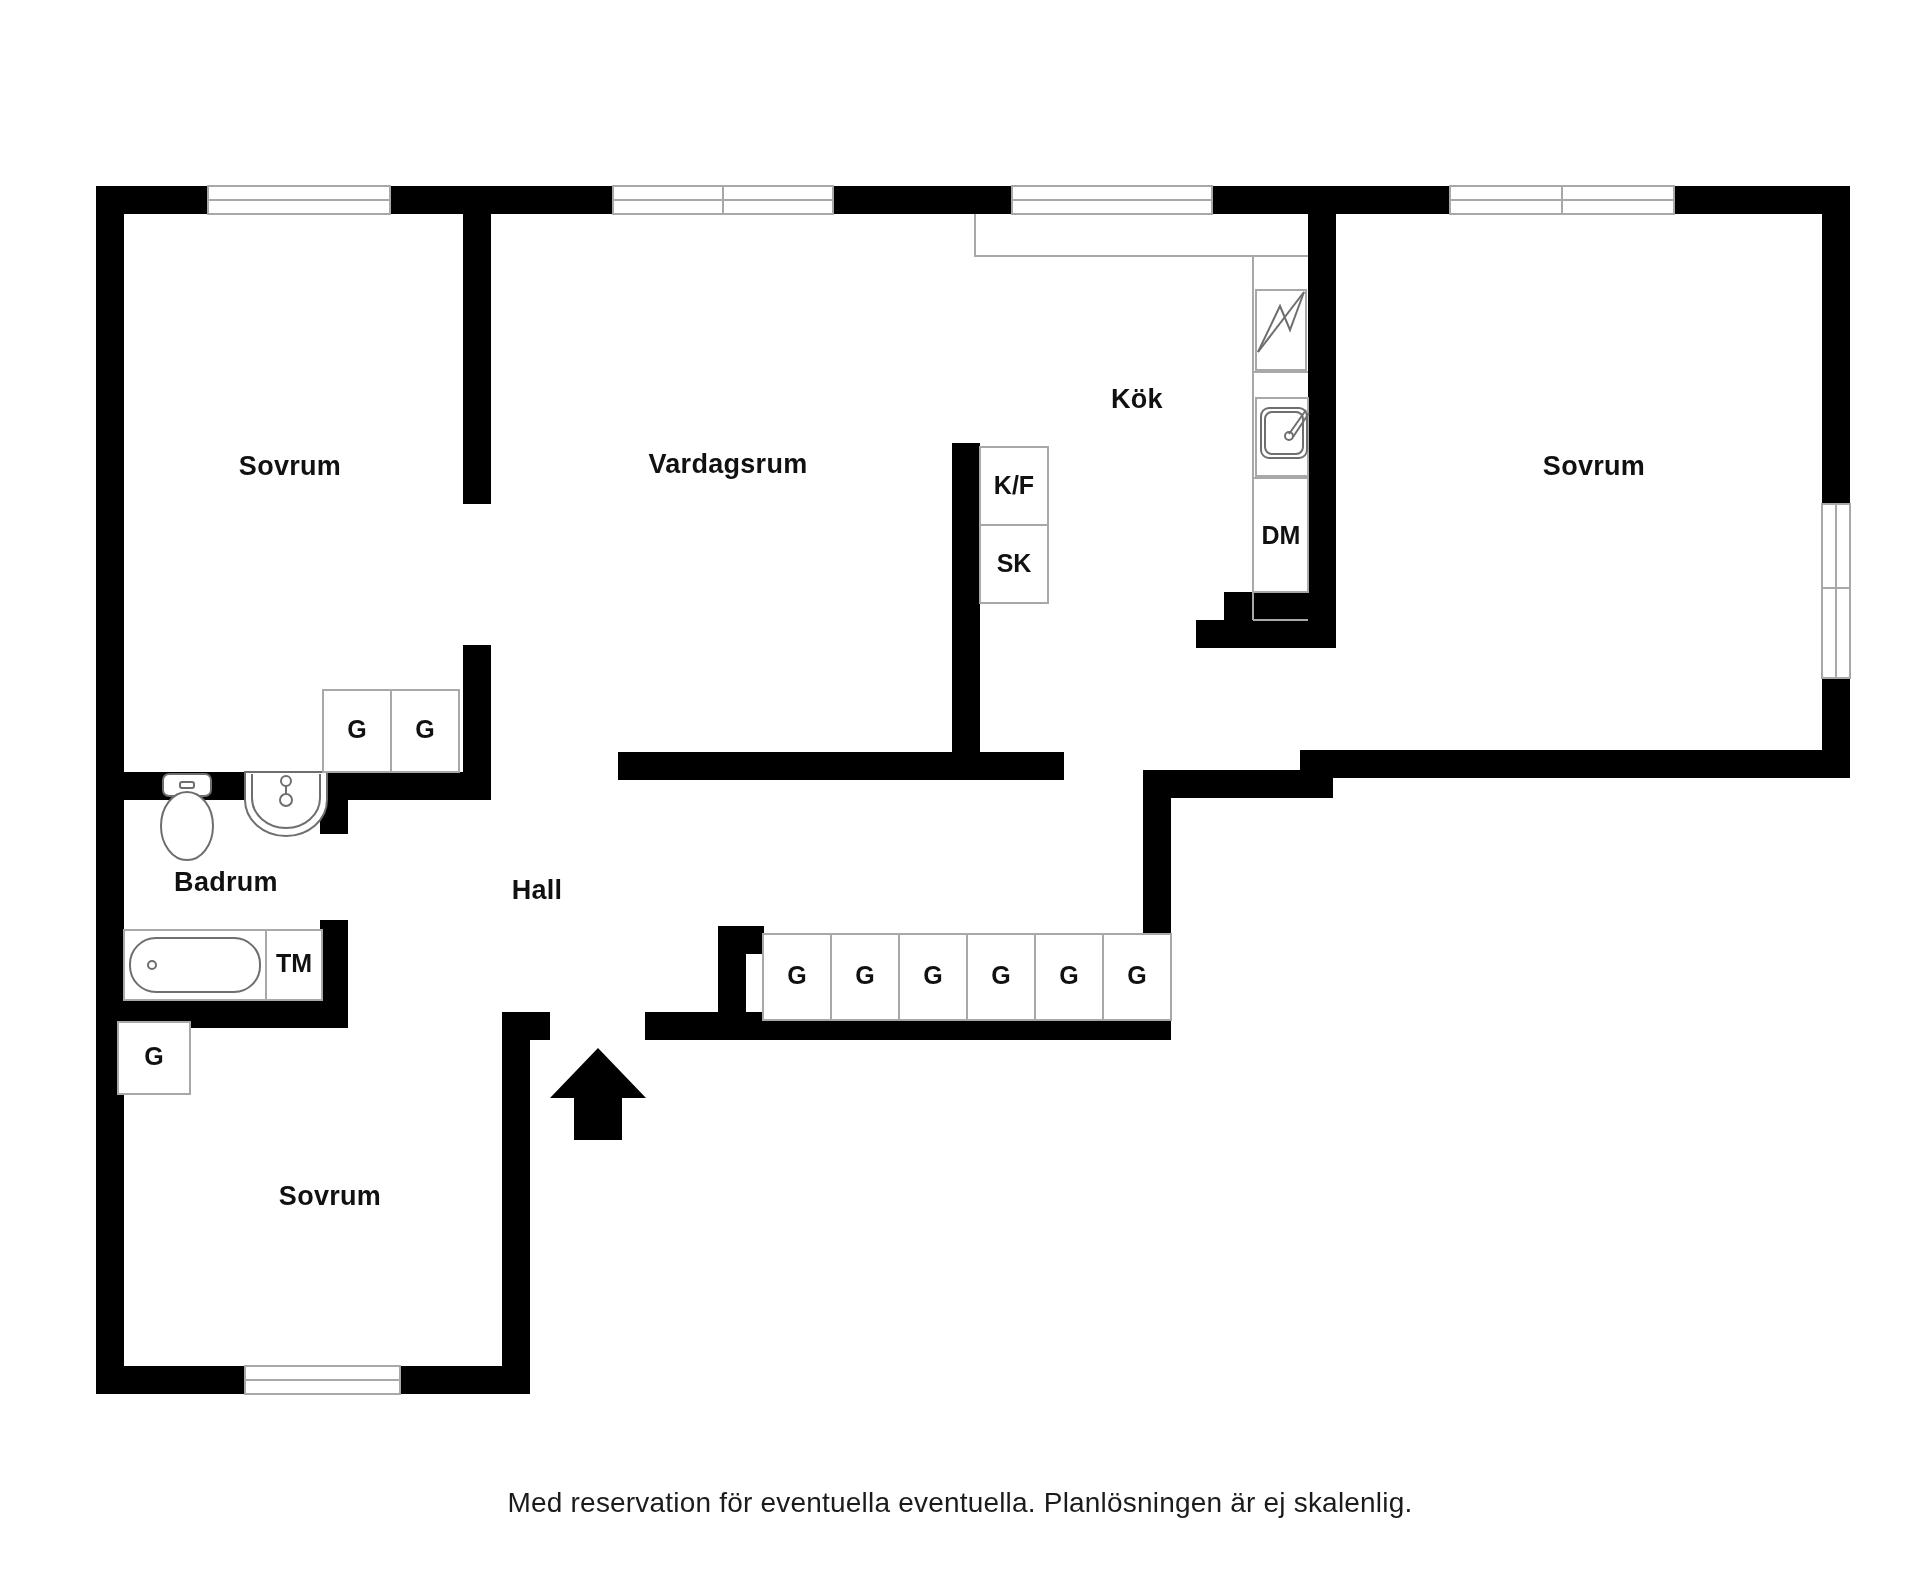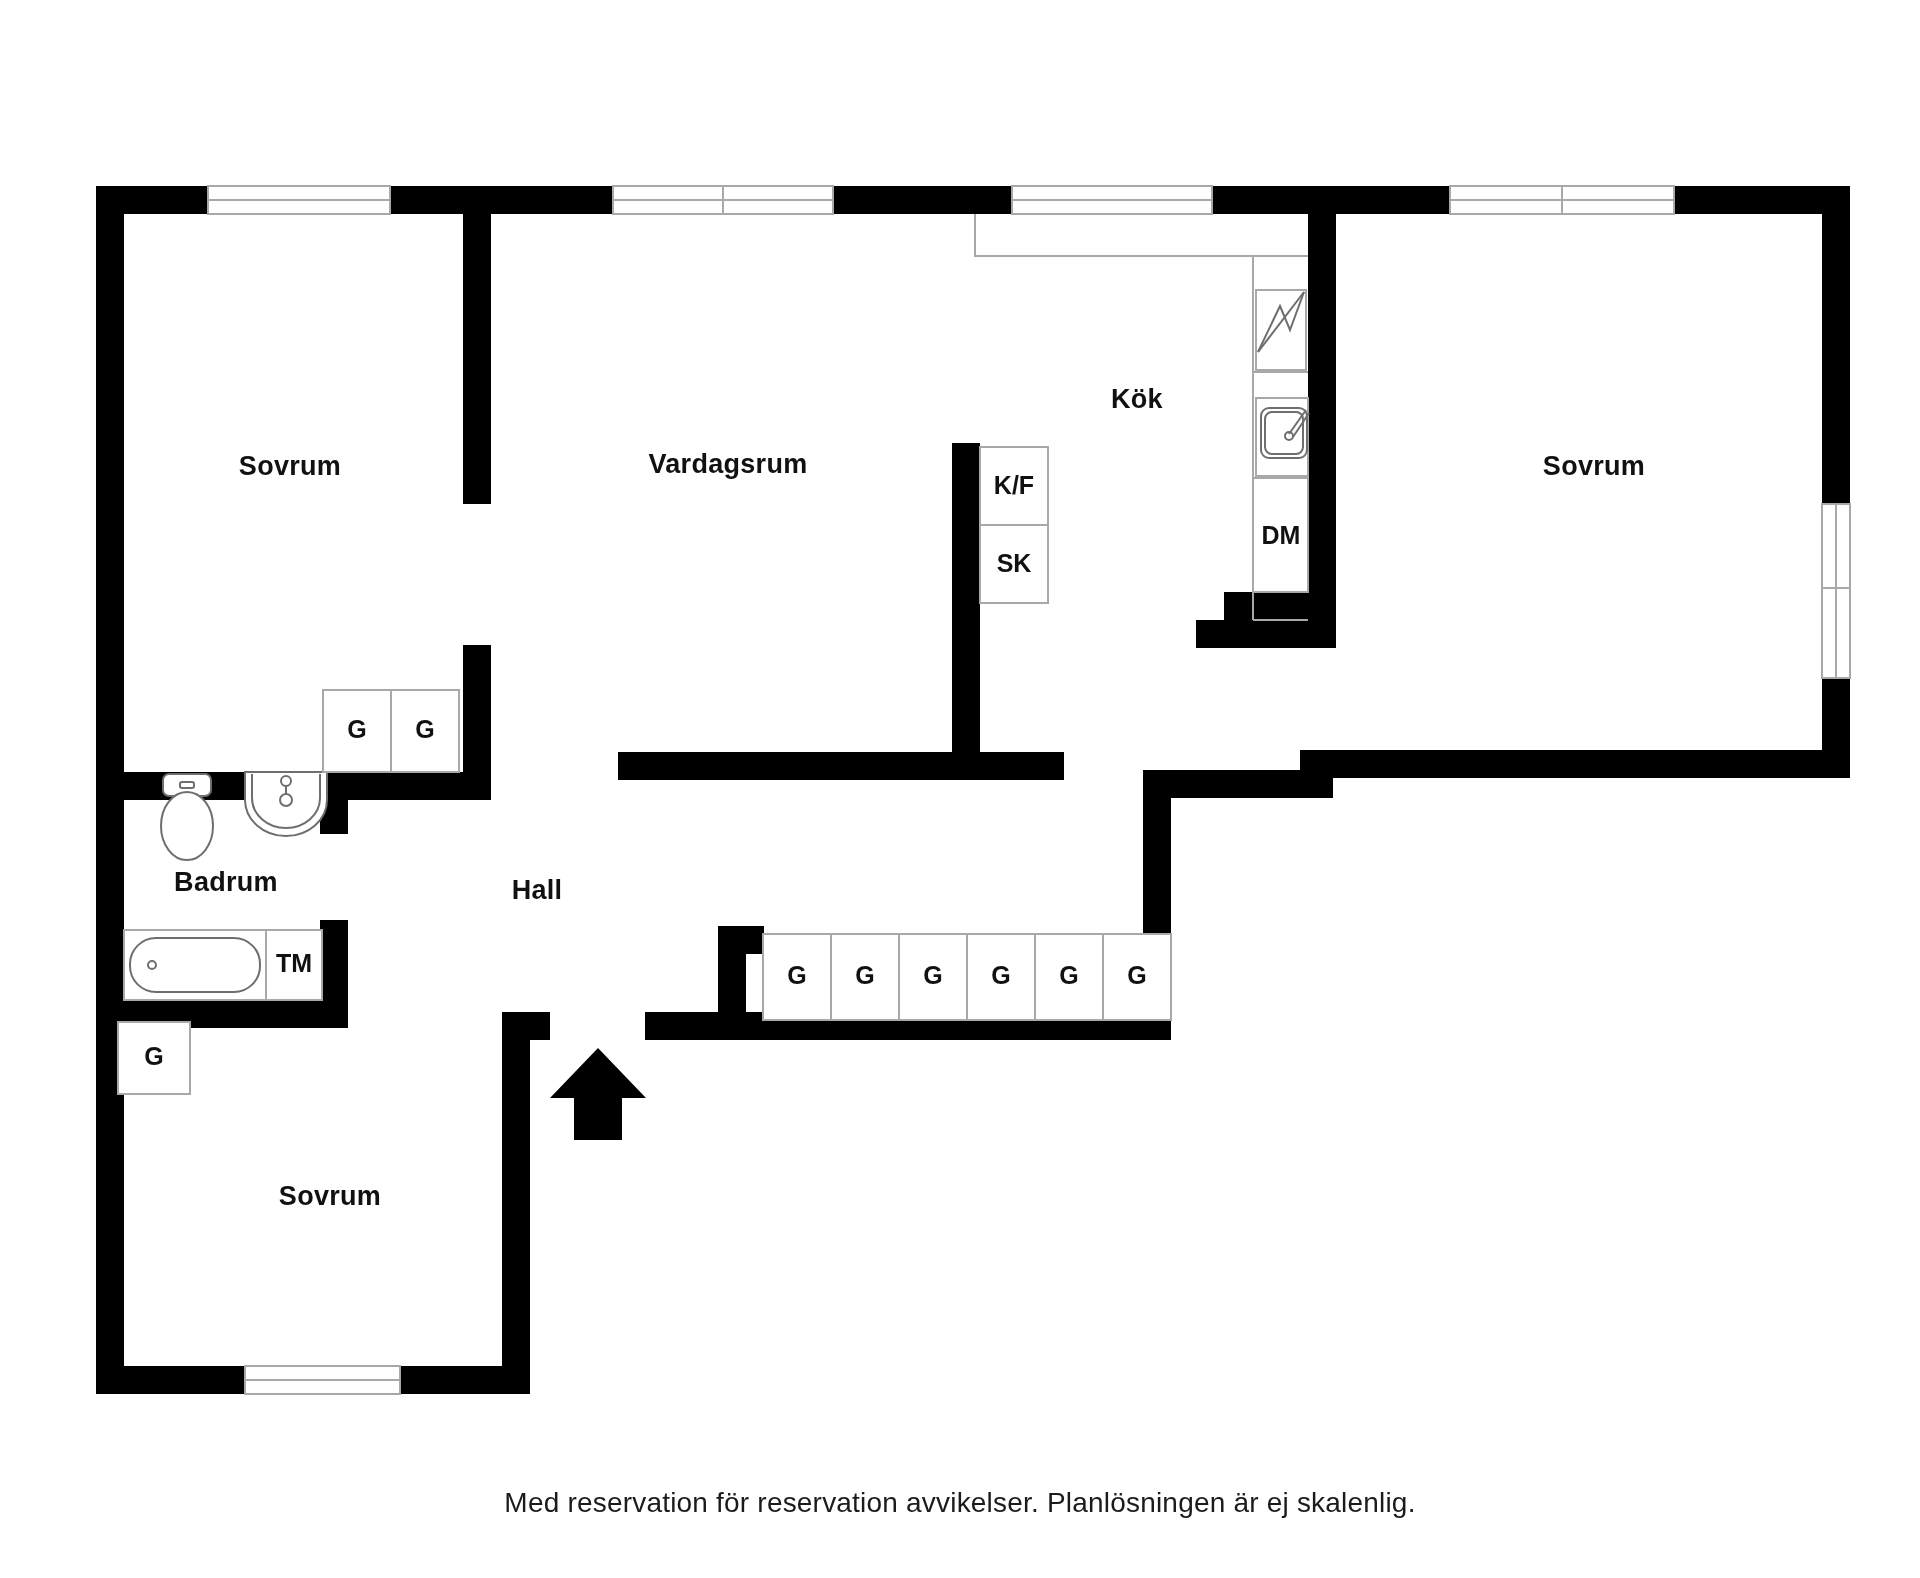--- a/index.html
+++ b/index.html
@@ -248,14 +248,14 @@
       <text class="box-label" x="1069" y="977">G</text>
       <text class="box-label" x="1137" y="977">G</text>
 
       <text class="box-label" x="154" y="1058">G</text>
 
       <text class="box-label" x="1281" y="537">DM</text>
       <text class="box-label" x="294" y="965">TM</text>
     </g>
   </svg>
 
-  <div class="caption">Med reservation för reservation avvikelser. Planlösningen är ej skalenlig.</div>
+  <div class="caption">Med reservation för eventuella eventuella. Planlösningen är ej skalenlig.</div>
 </div>
 
 </body></html>

